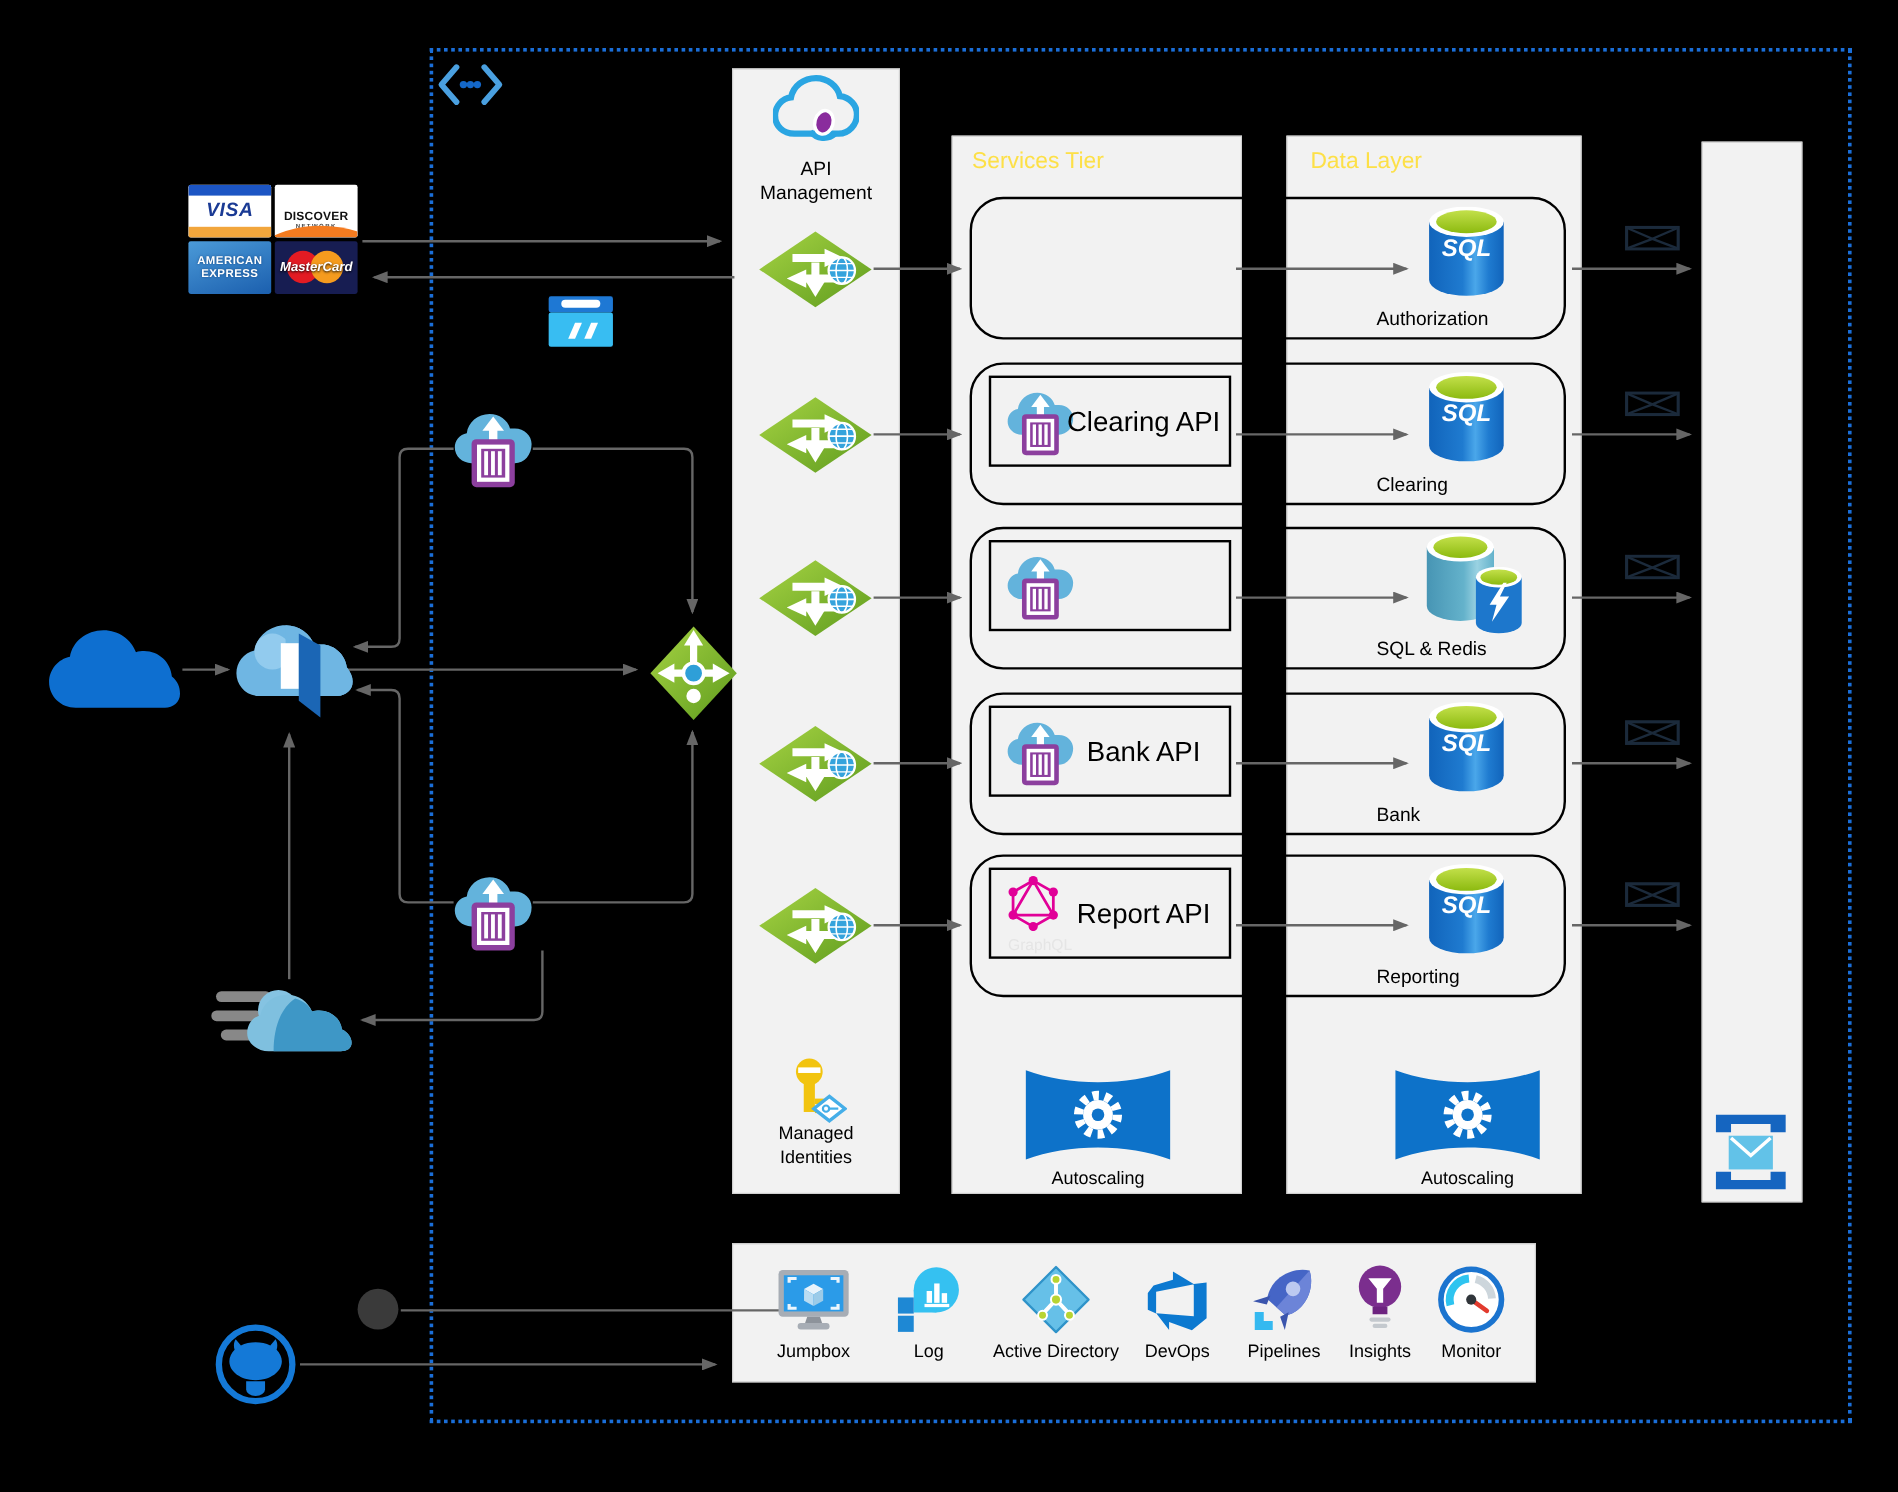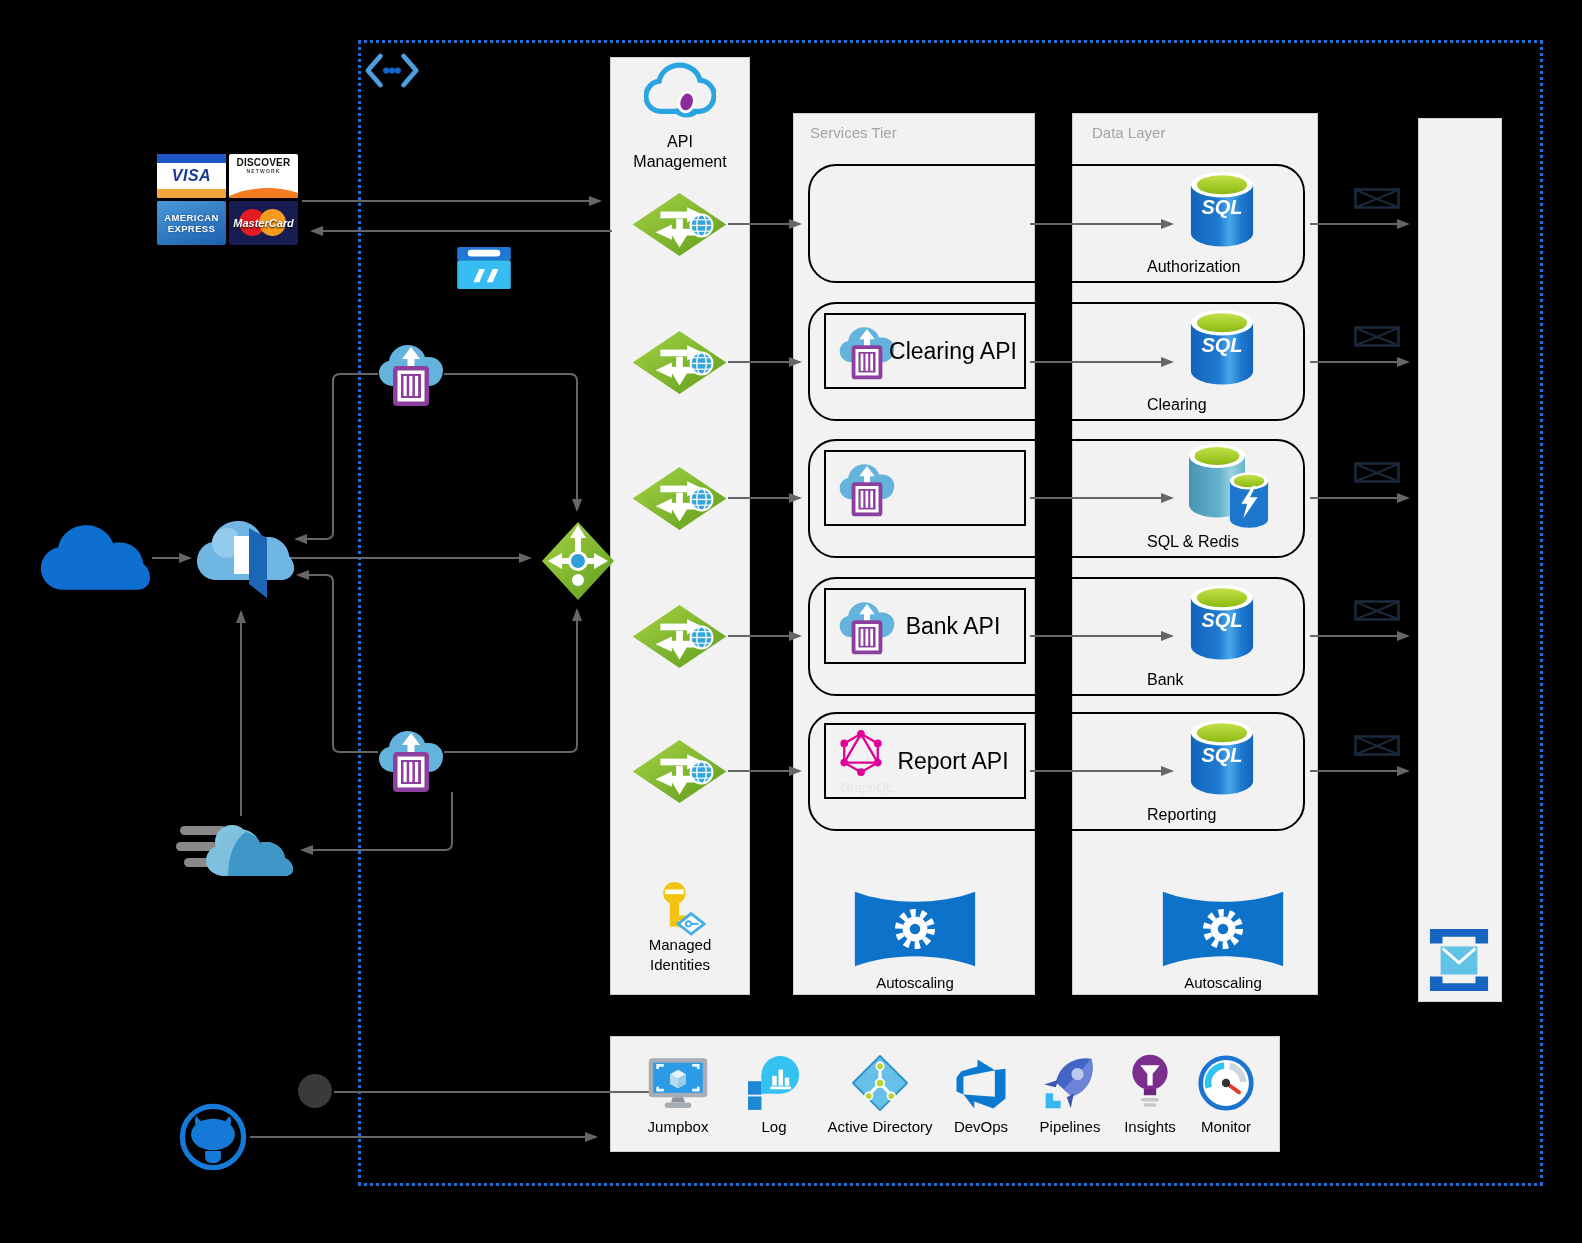--- a/index.html
+++ b/index.html
@@ -1,21 +1,21 @@
 <!DOCTYPE html>
 <html><head>
 <meta charset="utf-8">
 <style>
   html,body{margin:0;padding:0;background:#000;}
   .stage{position:relative;width:1582px;height:1243px;background:#000;
          font-family:"Liberation Sans",sans-serif;overflow:hidden;}
   .boundary{position:absolute;left:358px;top:40px;width:1179px;height:1140px;
             border:3px dotted #1a6ed8;}
   .panel{position:absolute;background:#f2f2f2;border:1px solid #d0d0d0;box-sizing:border-box;}
-  .panel-title{position:absolute;font-size:15px;color:#a3a3a3;}
+  .panel-title{position:absolute;font-size:19px;color:#fde047;}
   .wires{position:absolute;left:0;top:0;pointer-events:none;}
   .row-container{position:absolute;left:808px;width:497px;height:119px;
                  border:2px solid #000;border-radius:28px;box-sizing:border-box;}
   .api-box{position:absolute;left:824px;width:202px;height:76px;border:2px solid #000;box-sizing:border-box;}
   .api-label{position:absolute;left:58px;right:2px;top:0;bottom:0;display:flex;
              align-items:center;justify-content:center;font-size:23px;color:#000;}
   .cc-icon{position:absolute;left:12px;top:8px;}
   .sql-text{position:absolute;left:1188px;width:68px;text-align:center;
             font-size:20px;font-weight:700;font-style:italic;color:#fff;}
   .store-label{position:absolute;left:1147px;width:150px;text-align:left;font-size:16px;color:#000;}
@@ -28,21 +28,21 @@
   .toolbar-item .lbl{font-size:15px;color:#000;white-space:nowrap;margin-top:6px;}
   .autoscale-label{position:absolute;width:150px;text-align:center;font-size:15px;color:#000;}
   
   .cards{position:absolute;left:157px;top:154px;width:141px;display:grid;
          grid-template-columns:69px 69px;grid-auto-rows:44px;gap:3px;}
   .card{position:relative;background:#fff;border-radius:2px;overflow:hidden;}
   .band-top{position:absolute;top:0;left:0;right:0;height:9px;background:#1c55c4;}
   .band-bot{position:absolute;bottom:0;left:0;right:0;height:9px;background:#f2a63c;}
   .visa-text{position:absolute;inset:0;display:flex;align-items:center;justify-content:center;
              font-style:italic;font-weight:bold;font-size:16px;color:#1a3a94;letter-spacing:.5px;}
-  .discover-text{margin-top:3px;text-align:center;font-weight:800;font-size:10px;color:#111;letter-spacing:.2px;}
+  .discover-text{margin-top:21px;text-align:center;font-weight:800;font-size:10px;color:#111;letter-spacing:.2px;}
   .discover-sub{text-align:center;font-size:5px;letter-spacing:1.2px;color:#444;font-weight:bold;}
   .card-amex{background:linear-gradient(160deg,#4b9ad8,#1b5fae);}
   .amex-text{position:absolute;inset:0;display:flex;flex-direction:column;align-items:center;
              justify-content:center;font-weight:800;font-size:9.5px;color:#fff;letter-spacing:.4px;
              text-shadow:0 0 2px #14457e;line-height:11px;}
   .card-mc{background:#171d52;}
   .mc-red{position:absolute;left:10px;top:8px;width:27px;height:27px;border-radius:50%;background:#e31b23;}
   .mc-org{position:absolute;left:30px;top:8px;width:27px;height:27px;border-radius:50%;background:#f59b1e;}
   .mc-text{position:absolute;inset:0;display:flex;align-items:center;justify-content:center;
            font-size:11px;font-style:italic;font-weight:bold;color:#fff;text-shadow:0 1px 2px #000;text-align:right;}

